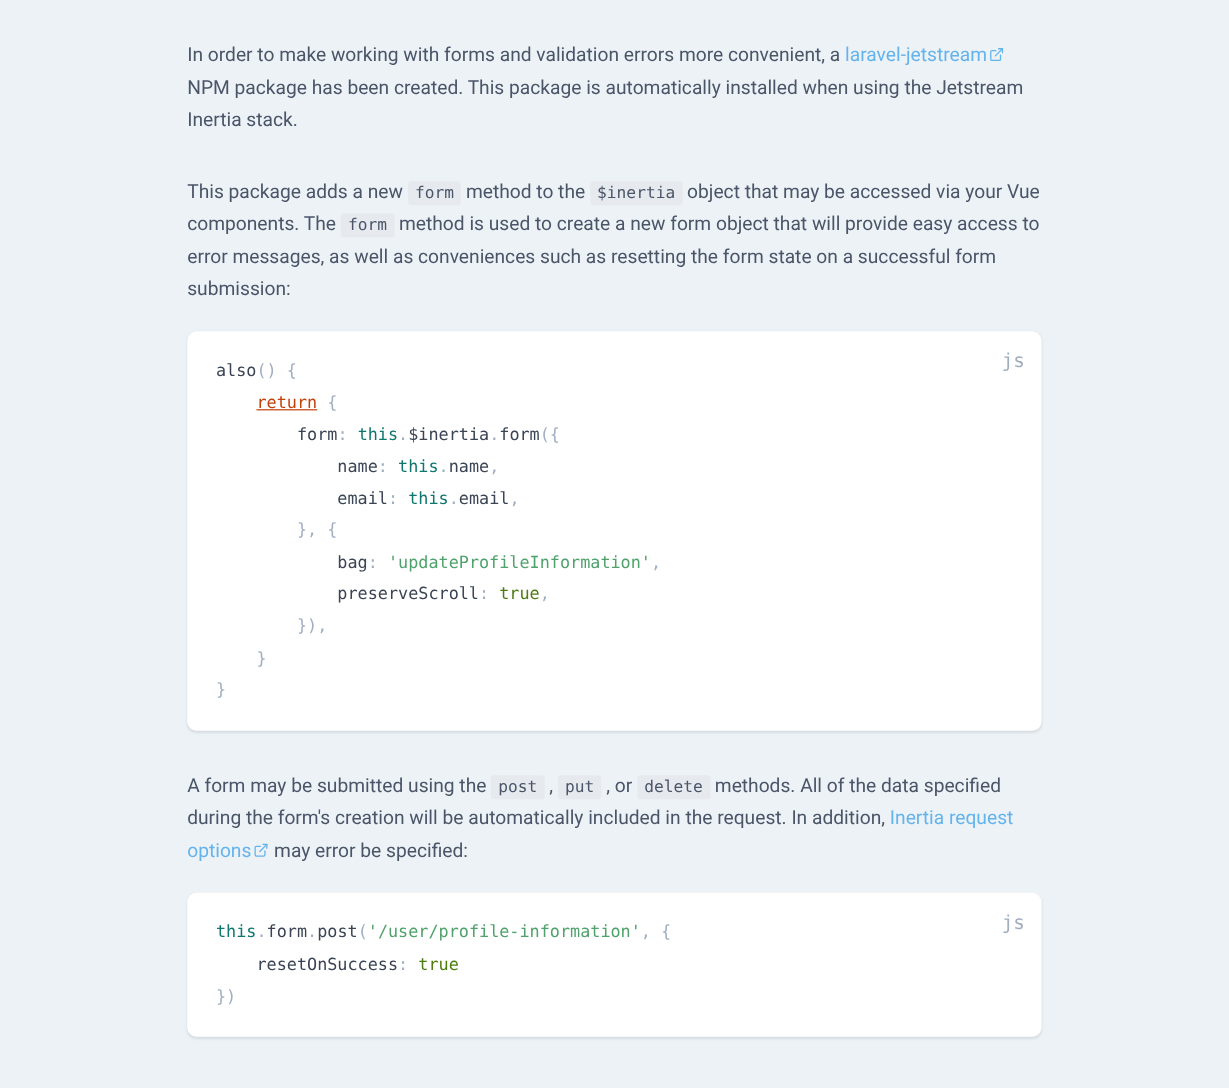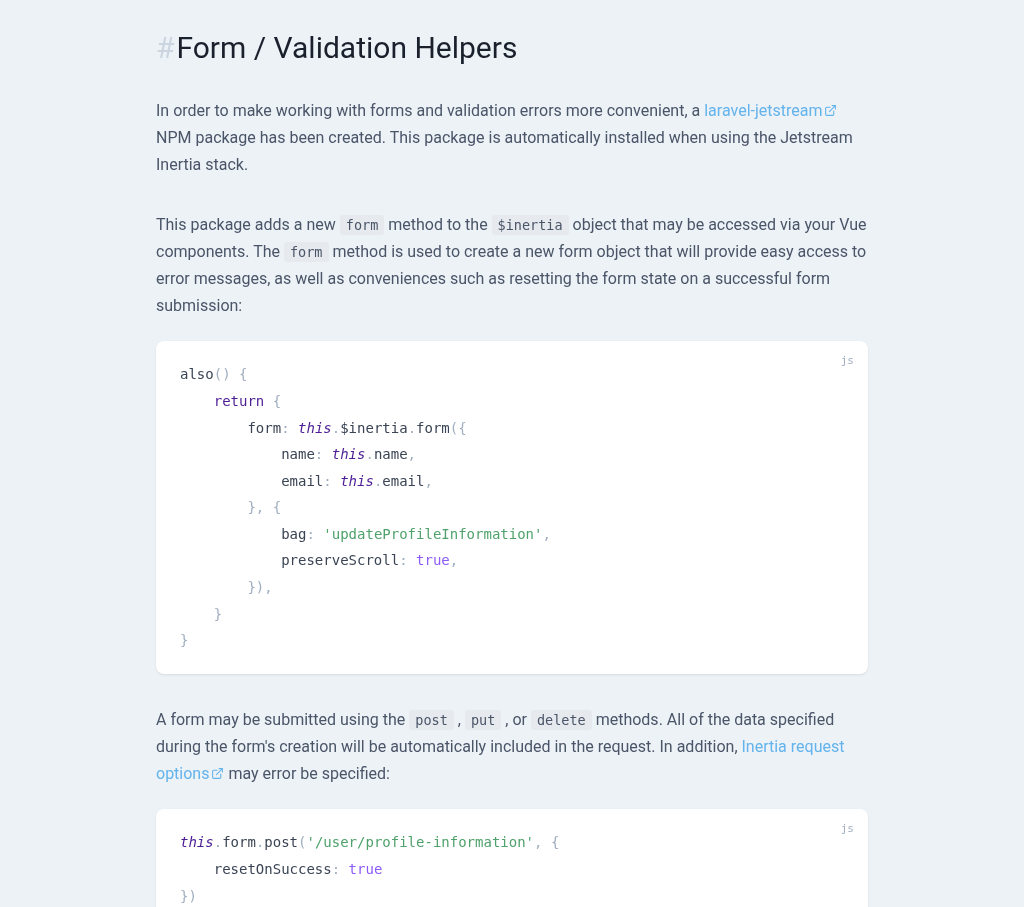--- a/index.html
+++ b/index.html
@@ -64,42 +64,39 @@
       position: relative;
       font-family: ui-monospace, SFMono-Regular, Menlo, Monaco, Consolas, monospace;
       font-size: 14px;
       line-height: 1.9;
       overflow-x: auto;
     }
     .lang-badge {
       position: absolute;
       top: 10px;
       right: 14px;
-      font-size: 11px;
+      font-size: 16px;
       color: #a0aec0;
       font-family: ui-monospace, SFMono-Regular, Menlo, Monaco, Consolas, monospace;
     }
     pre { white-space: pre; }
     .tok-plain { color: #3a4454; }
-    .tok-key   { color: #4c1d95; }
+    .tok-key   { color: #c2410c; text-decoration: underline; }
     .tok-punc  { color: #a0aec0; }
-    .tok-this  { color: #4c1d95; font-style: italic; }
+    .tok-this  { color: #0f766e; }
     .tok-prop  { color: #3a4454; }
     .tok-str   { color: #4fa26b; }
-    .tok-bool  { color: #8b5cf6; }
+    .tok-bool  { color: #4d7c0f; }
     .tok-id    { color: #3a4454; }
   </style>
 </head>
 <body>
 
 <div class="container">
 
-  <h1>
-    <span class="anchor">#</span><span>Form / Validation Helpers</span>
-  </h1>
 
   <p>
     <span>In order to make working with forms and validation errors more convenient, a </span><a class="link"><span>laravel-jetstream</span><svg class="ext-icon" viewBox="0 0 24 24" fill="none" stroke="#63b3ed" stroke-width="2" stroke-linecap="round" stroke-linejoin="round">
           <path d="M18 13v6a2 2 0 0 1-2 2H5a2 2 0 0 1-2-2V8a2 2 0 0 1 2-2h6"></path>
           <polyline points="15 3 21 3 21 9"></polyline>
           <line x1="10" y1="14" x2="21" y2="3"></line>
         </svg></a><span> NPM package has been created. This package is automatically installed when using the Jetstream Inertia stack.</span>
   </p>
 
   <p>

